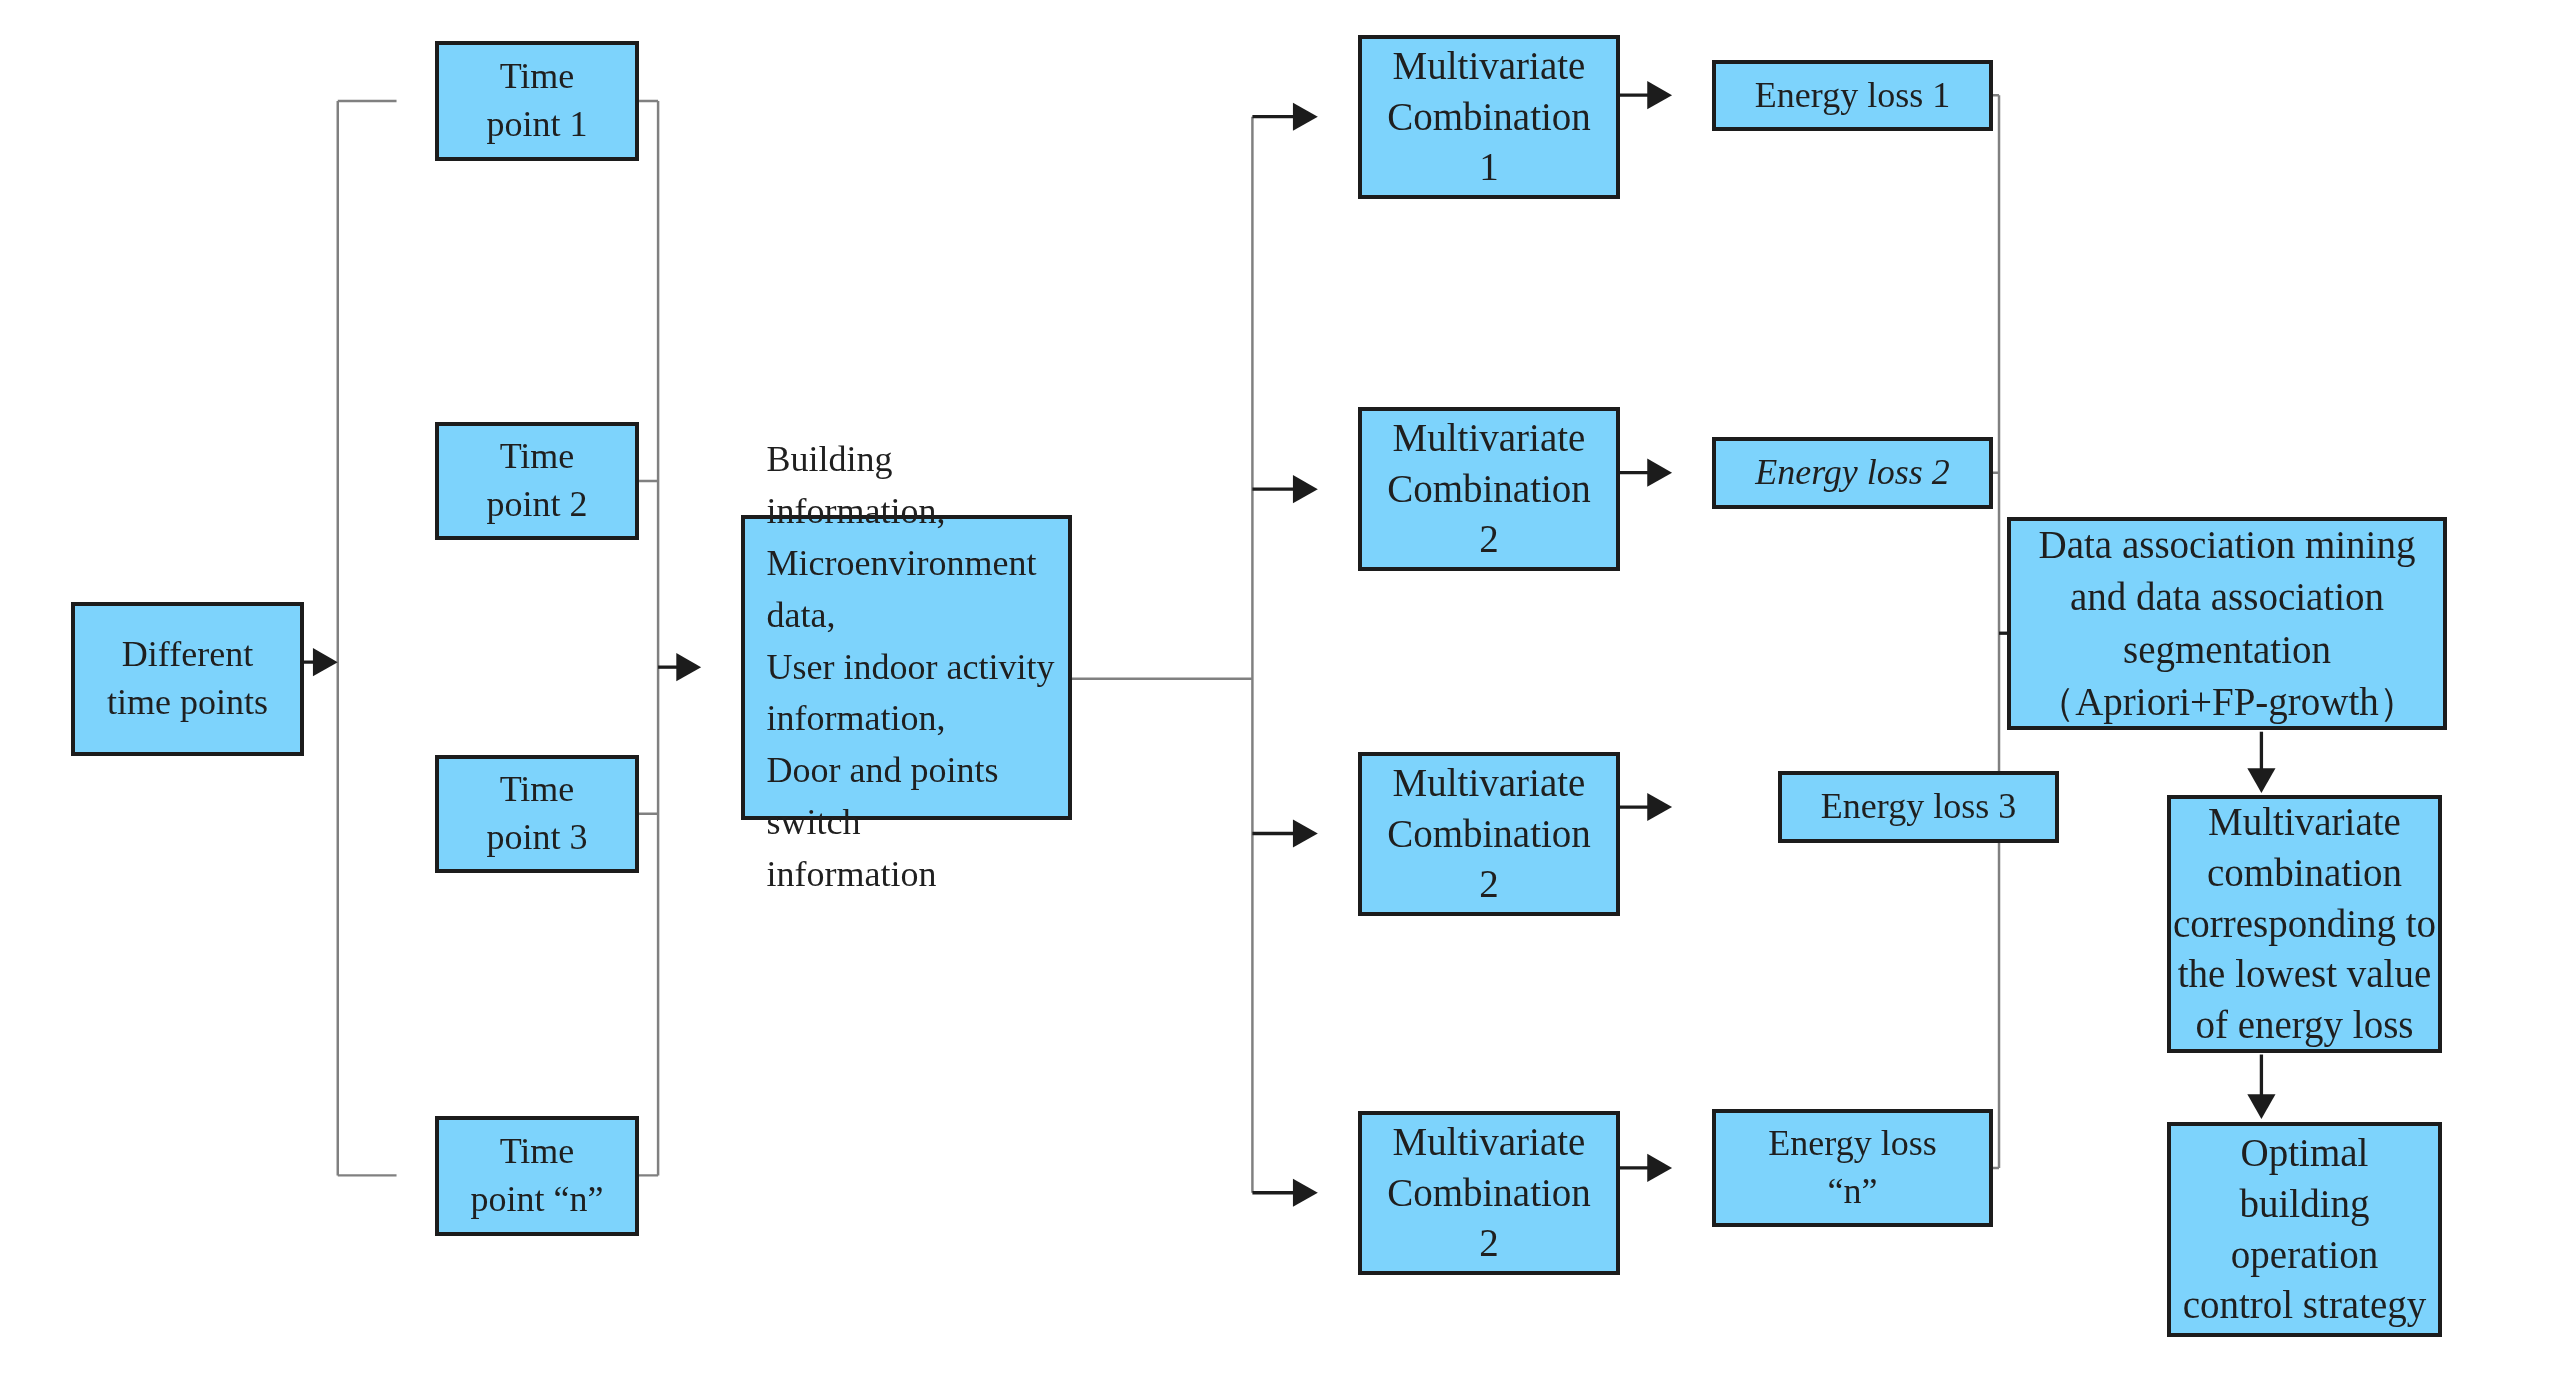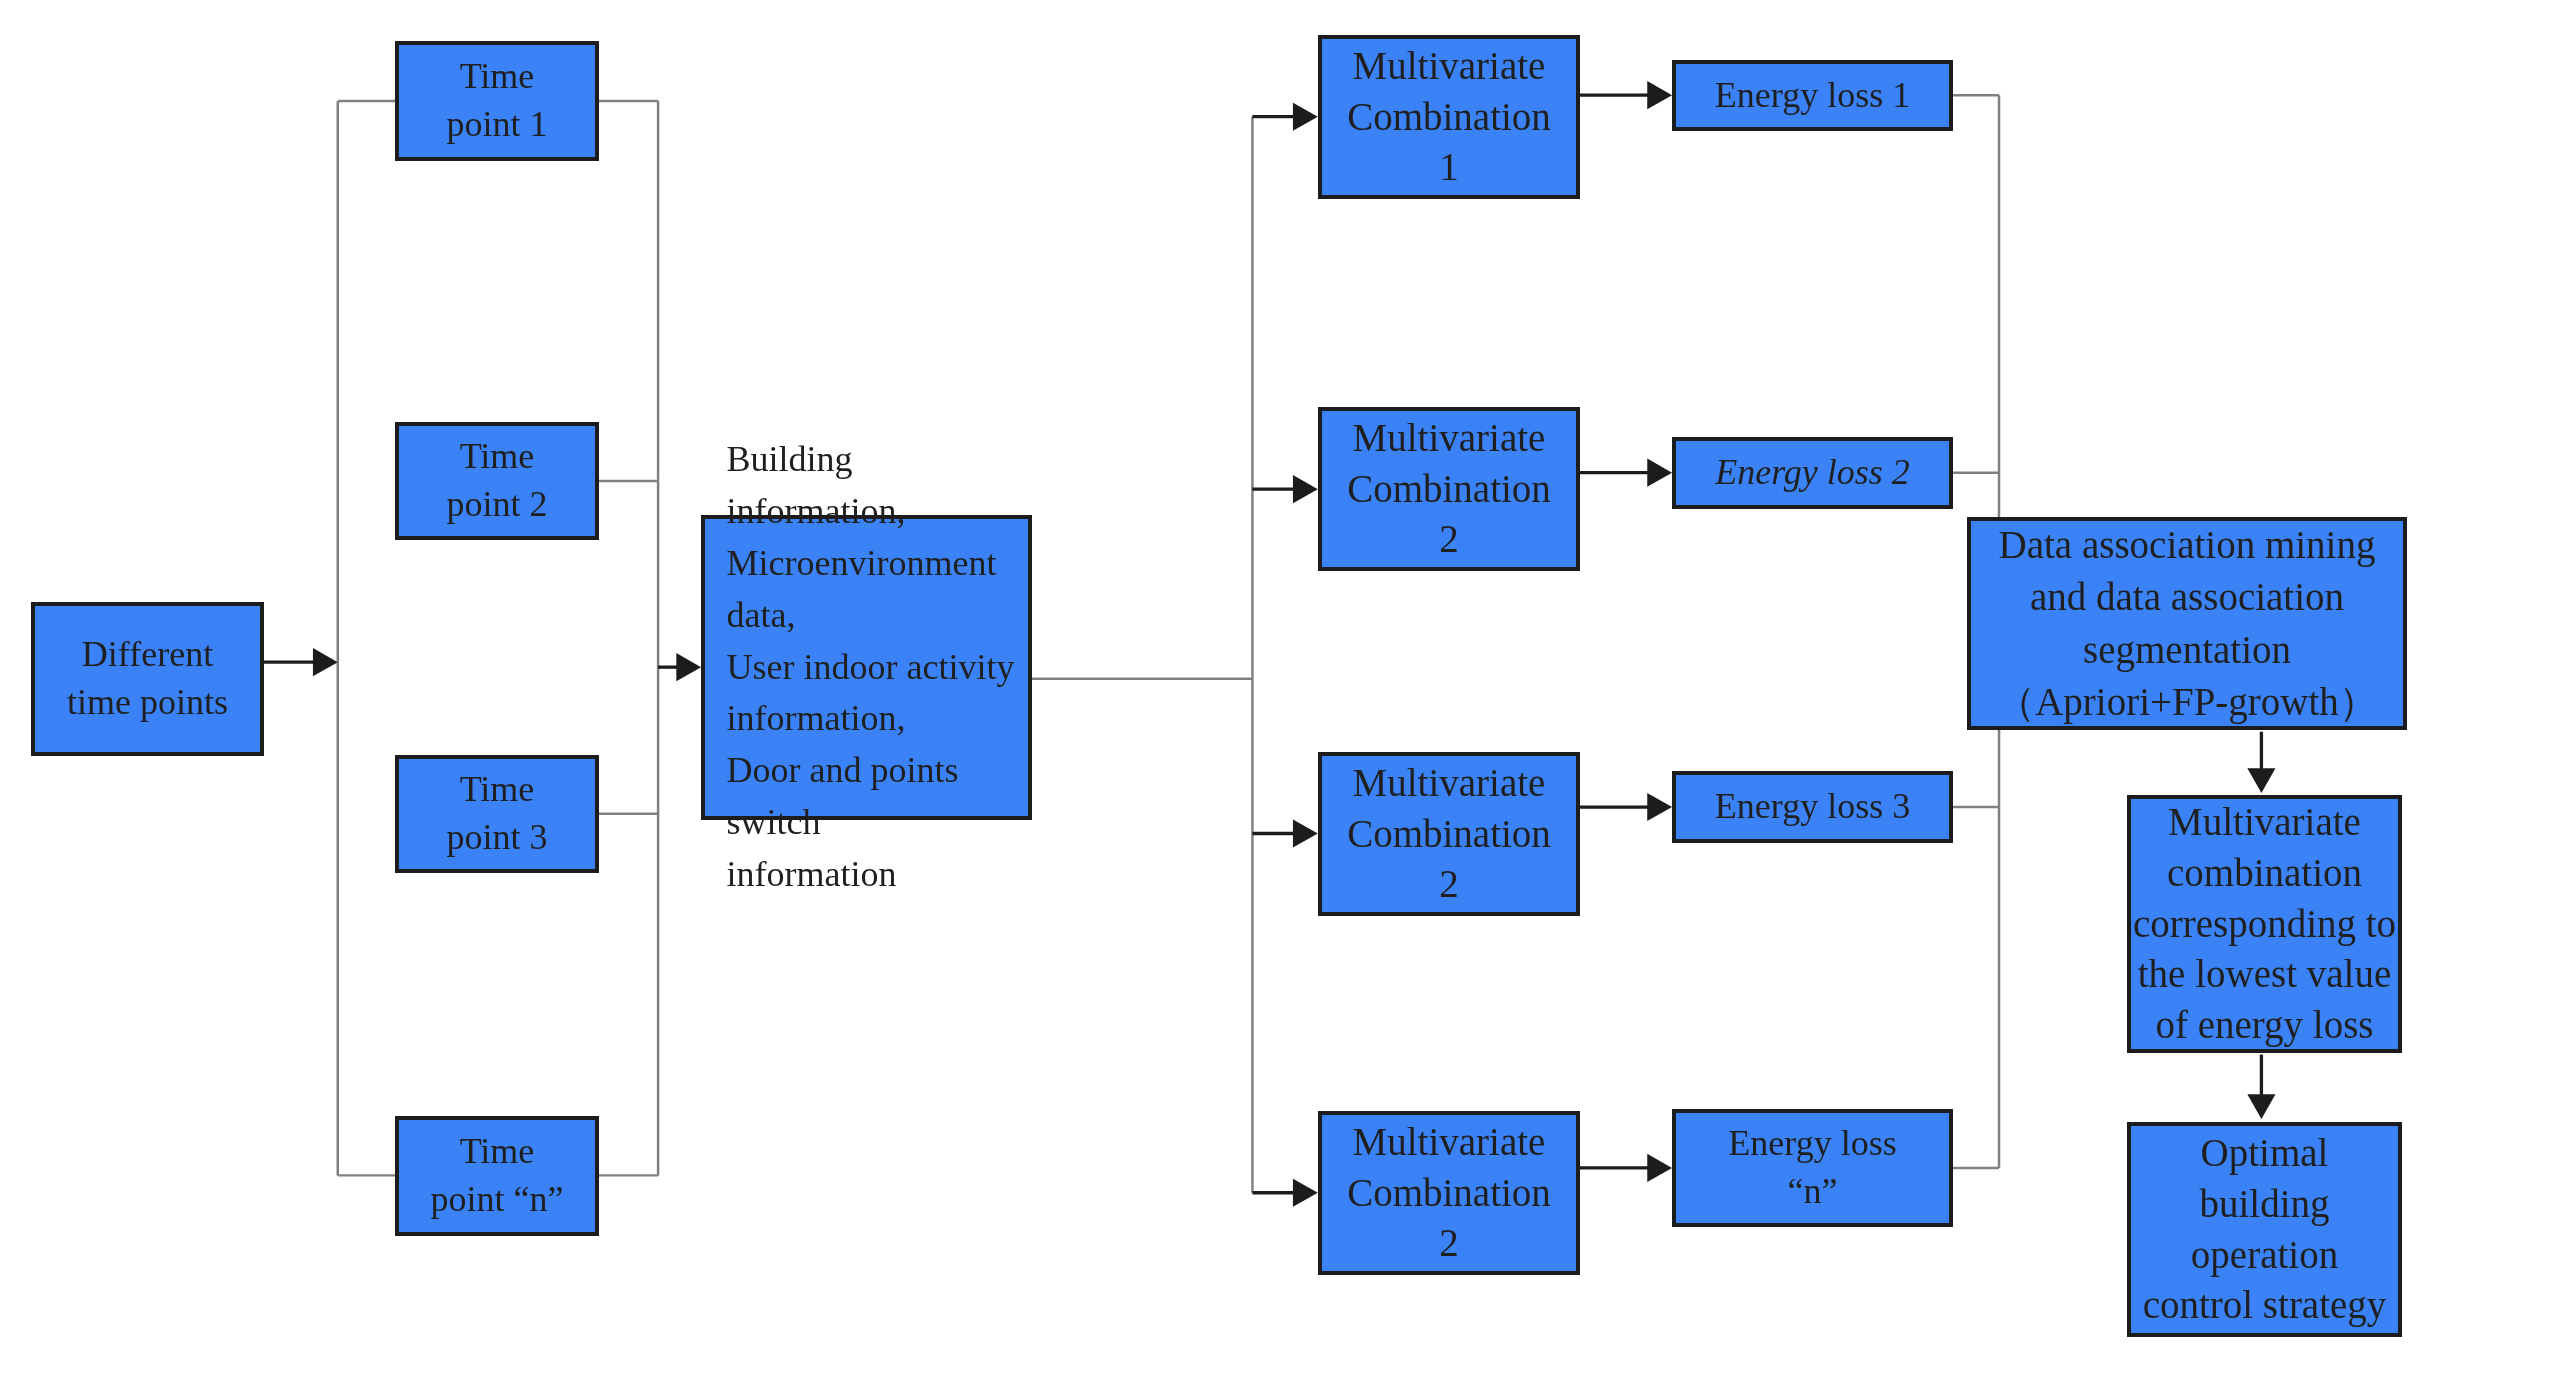--- a/index.html
+++ b/index.html
@@ -8,26 +8,26 @@
     width:2576px;height:1379px;
     background:#ffffff;
     font-family:"Liberation Serif","DejaVu Serif",serif;
     color:#1f1f1f;
     overflow:hidden;
   }
   #connectors{position:absolute;left:0;top:0;width:2576px;height:1379px;}
   .node{
     position:absolute;
     box-sizing:border-box;
-    background:#3b82f6;
+    background:#7dd3fc;
     border:4.1px solid #1c1c1c;
     display:flex;align-items:center;justify-content:center;
     text-align:center;
     white-space:pre-line;
-    font-size:36px;line-height:1.32;
+    font-size:36px;line-height:1.32;margin-left:40px;
   }
   .bold{font-weight:normal;font-size:39px;line-height:1.3;}
   .info{
     justify-content:flex-start;text-align:left;
     padding:15px 8.3px 15px 21.5px;
     font-size:36px;line-height:1.44;
   }
   .mining{line-height:1.34;}
 </style>
 </head>
@@ -145,21 +145,21 @@
 2</div>
   <div class="node bold" style="left:1318px;top:752px;width:262px;height:164px;">Multivariate
 Combination
 2</div>
   <div class="node bold" style="left:1318px;top:1111px;width:262px;height:164px;">Multivariate
 Combination
 2</div>
 
   <div class="node" style="left:1672px;top:60px;width:281px;height:71px;">Energy loss 1</div>
   <div class="node" style="left:1672px;top:437px;width:281px;height:72px;font-style:italic;">Energy loss 2</div>
-  <div class="node" style="left:1672px;top:771px;width:281px;height:72px;">Energy loss 3</div>
+  <div class="node" style="left:1738px;top:771px;width:281px;height:72px;">Energy loss 3</div>
   <div class="node" style="left:1672px;top:1109px;width:281px;height:118px;">Energy loss
 “n”</div>
 
   <div class="node bold mining" style="left:1967px;top:517px;width:440px;height:213px;">Data association mining
 and data association
 segmentation
 （Apriori+FP-growth）</div>
 
   <div class="node bold" style="left:2127px;top:795px;width:275px;height:258px;">Multivariate
 combination

